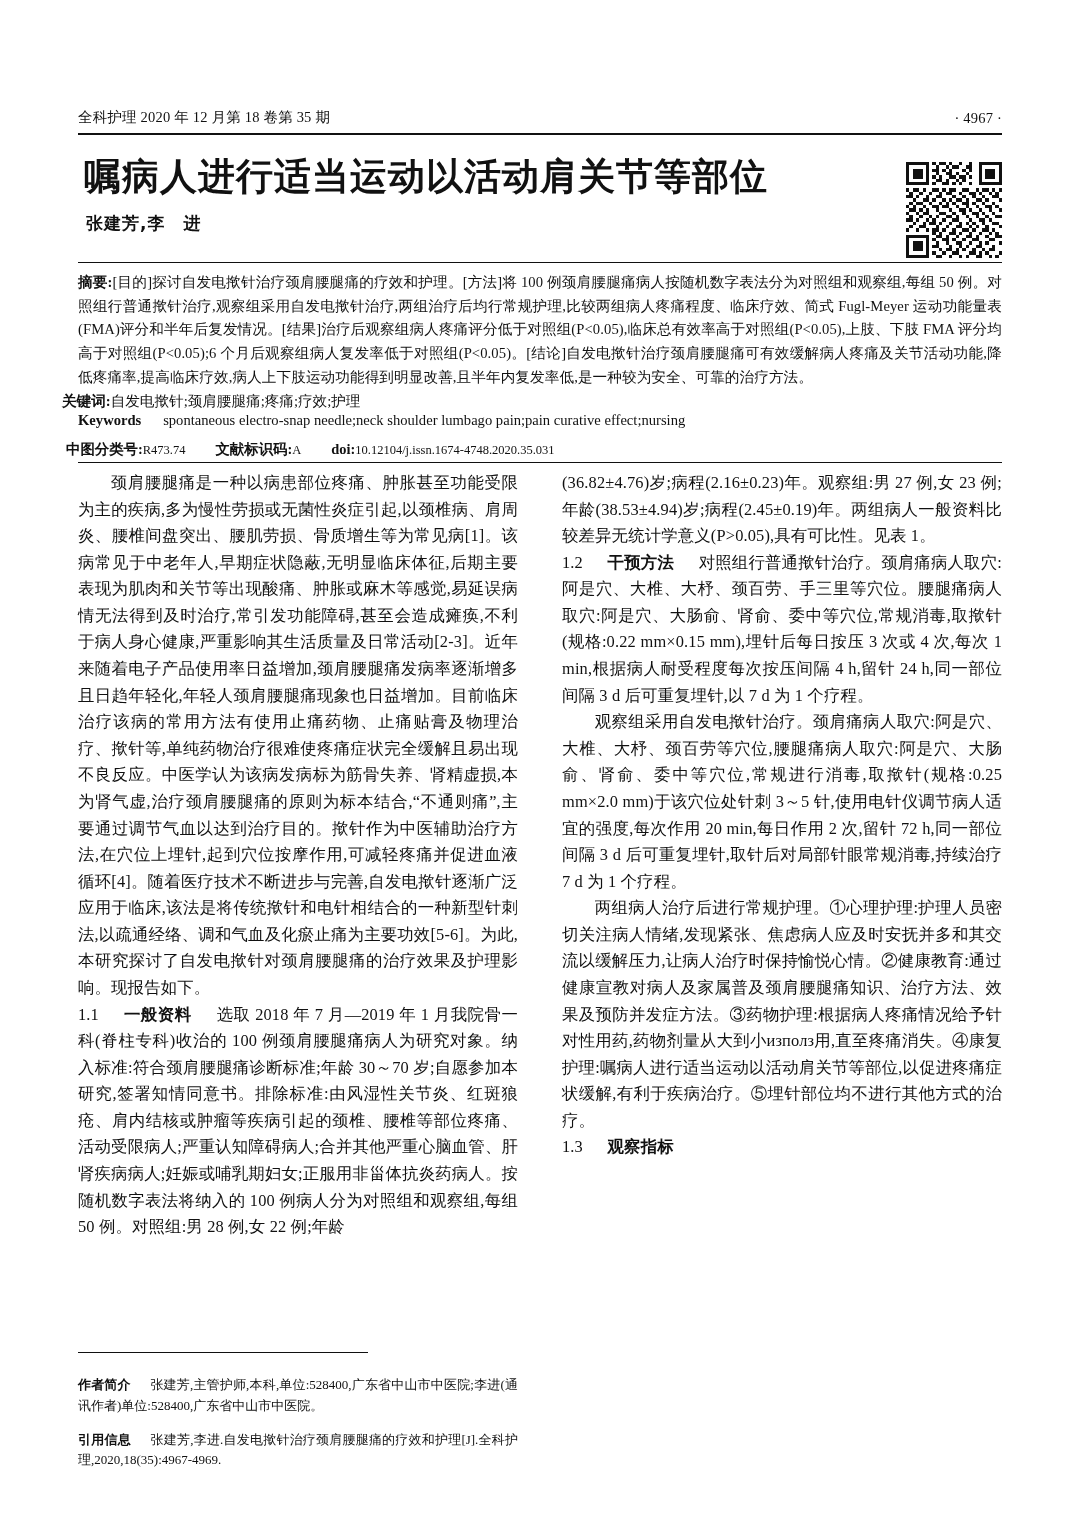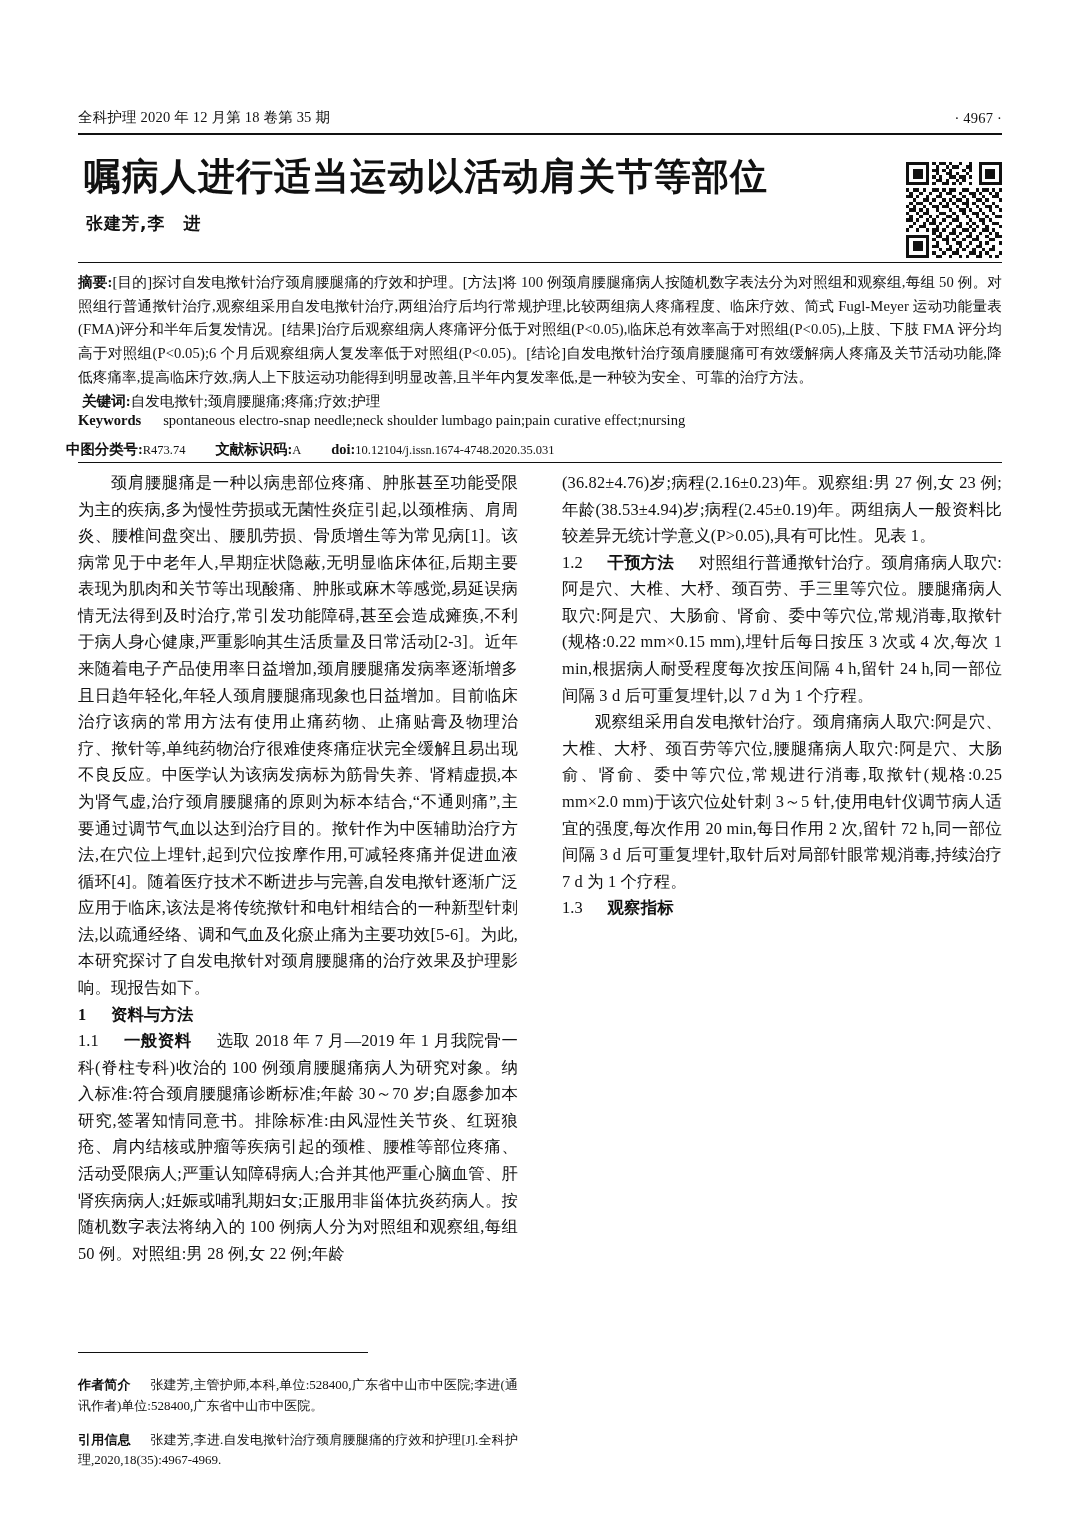--- a/index.html
+++ b/index.html
@@ -93,21 +93,21 @@
     top: 271px;
     width: 924px;
     font-size: 14.6px;
     line-height: 1.62;
     text-align: justify;
     letter-spacing: 0.1px;
   }
   .abstract b { font-weight: bold; }
   .kw {
     position: absolute;
-    left: 82px;
+    left: 62px;
     top: 390px;
     width: 924px;
     font-size: 14.6px;
     line-height: 1.62;
   }
   .kw-en {
     position: absolute;
     left: 78px;
     top: 409px;
     width: 924px;
@@ -433,33 +433,31 @@
     <span class="lbl">Keywords</span><span class="spc"></span><span>spontaneous electro-snap needle;neck shoulder lumbago pain;pain curative effect;nursing</span>
   </div>
   <div class="clsline">
     <span class="b">中图分类号:</span><span class="small">R473.74</span><span class="gap"></span><span class="b">文献标识码:</span><span class="small">A</span><span class="gap"></span><span class="b">doi:</span><span class="small">10.12104/j.issn.1674-4748.2020.35.031</span>
   </div>
   <div class="abs-rule2"></div>
 
   <div class="col left">
     <p class="ind">颈肩腰腿痛是一种以病患部位疼痛、肿胀甚至功能受限为主的疾病,多为慢性劳损或无菌性炎症引起,以颈椎病、肩周炎、腰椎间盘突出、腰肌劳损、骨质增生等为常见病[1]。该病常见于中老年人,早期症状隐蔽,无明显临床体征,后期主要表现为肌肉和关节等出现酸痛、肿胀或麻木等感觉,易延误病情无法得到及时治疗,常引发功能障碍,甚至会造成瘫痪,不利于病人身心健康,严重影响其生活质量及日常活动[2-3]。近年来随着电子产品使用率日益增加,颈肩腰腿痛发病率逐渐增多且日趋年轻化,年轻人颈肩腰腿痛现象也日益增加。目前临床治疗该病的常用方法有使用止痛药物、止痛贴膏及物理治疗、揿针等,单纯药物治疗很难使疼痛症状完全缓解且易出现不良反应。中医学认为该病发病标为筋骨失养、肾精虚损,本为肾气虚,治疗颈肩腰腿痛的原则为标本结合,“不通则痛”,主要通过调节气血以达到治疗目的。揿针作为中医辅助治疗方法,在穴位上埋针,起到穴位按摩作用,可减轻疼痛并促进血液循环[4]。随着医疗技术不断进步与完善,自发电揿针逐渐广泛应用于临床,该法是将传统揿针和电针相结合的一种新型针刺法,以疏通经络、调和气血及化瘀止痛为主要功效[5-6]。为此,本研究探讨了自发电揿针对颈肩腰腿痛的治疗效果及护理影响。现报告如下。</p>
     <p>
-      <span class="sec">1</span><span class="spc"></span><span class="sec">资料与方法</span>
-    </p>
-    <p>
       <span>1.1</span><span class="spc"></span><span class="sec">一般资料</span><span class="spc"></span><span>选取 2018 年 7 月—2019 年 1 月我院骨一科(脊柱专科)收治的 100 例颈肩腰腿痛病人为研究对象。纳入标准:符合颈肩腰腿痛诊断标准;年龄 30～70 岁;自愿参加本研究,签署知情同意书。排除标准:由风湿性关节炎、红斑狼疮、肩内结核或肿瘤等疾病引起的颈椎、腰椎等部位疼痛、活动受限病人;严重认知障碍病人;合并其他严重心脑血管、肝肾疾病病人;妊娠或哺乳期妇女;正服用非甾体抗炎药病人。按随机数字表法将纳入的 100 例病人分为对照组和观察组,每组 50 例。对照组:男 28 例,女 22 例;年龄</span>
     </p>
   </div>
 
   <div class="col right">
     <p>(36.82±4.76)岁;病程(2.16±0.23)年。观察组:男 27 例,女 23 例;年龄(38.53±4.94)岁;病程(2.45±0.19)年。两组病人一般资料比较差异无统计学意义(P&gt;0.05),具有可比性。见表 1。</p>
     <p>
       <span>1.2</span><span class="spc"></span><span class="sec">干预方法</span><span class="spc"></span><span>对照组行普通揿针治疗。颈肩痛病人取穴:阿是穴、大椎、大杼、颈百劳、手三里等穴位。腰腿痛病人取穴:阿是穴、大肠俞、肾俞、委中等穴位,常规消毒,取揿针(规格:0.22 mm×0.15 mm),埋针后每日按压 3 次或 4 次,每次 1 min,根据病人耐受程度每次按压间隔 4 h,留针 24 h,同一部位间隔 3 d 后可重复埋针,以 7 d 为 1 个疗程。</span>
     </p>
     <p class="ind">观察组采用自发电揿针治疗。颈肩痛病人取穴:阿是穴、大椎、大杼、颈百劳等穴位,腰腿痛病人取穴:阿是穴、大肠俞、肾俞、委中等穴位,常规进行消毒,取揿针(规格:0.25 mm×2.0 mm)于该穴位处针刺 3～5 针,使用电针仪调节病人适宜的强度,每次作用 20 min,每日作用 2 次,留针 72 h,同一部位间隔 3 d 后可重复埋针,取针后对局部针眼常规消毒,持续治疗 7 d 为 1 个疗程。</p>
+    <p class="ind">两组病人治疗后进行常规护理。①心理护理:护理人员密切关注病人情绪,发现紧张、焦虑病人应及时安抚并多和其交流以缓解压力,让病人治疗时保持愉悦心情。②健康教育:通过健康宣教对病人及家属普及颈肩腰腿痛知识、治疗方法、效果及预防并发症方法。③药物护理:根据病人疼痛情况给予针对性用药,药物剂量从大到小използ用,直至疼痛消失。④康复护理:嘱病人进行适当运动以活动肩关节等部位,以促进疼痛症状缓解,有利于疾病治疗。⑤埋针部位均不进行其他方式的治疗。</p>
     <p>
       <span>1.3</span><span class="spc"></span><span class="sec">观察指标</span>
     </p>
   </div>
 
   <div class="fn-rule"></div>
   <div class="footnote">
     <p>
       <b>作者简介</b><span class="spc"></span><span>张建芳,主管护师,本科,单位:528400,广东省中山市中医院;李进(通讯作者)单位:528400,广东省中山市中医院。</span>
     </p>

